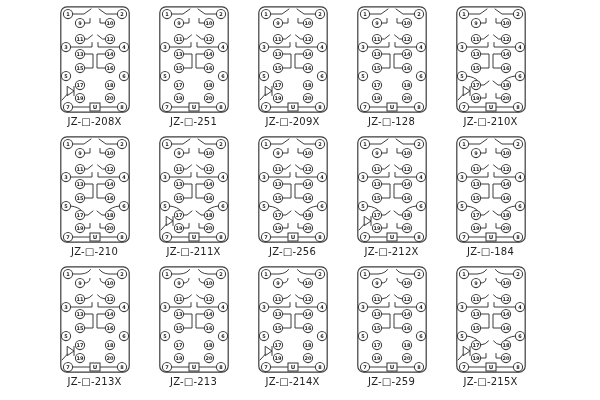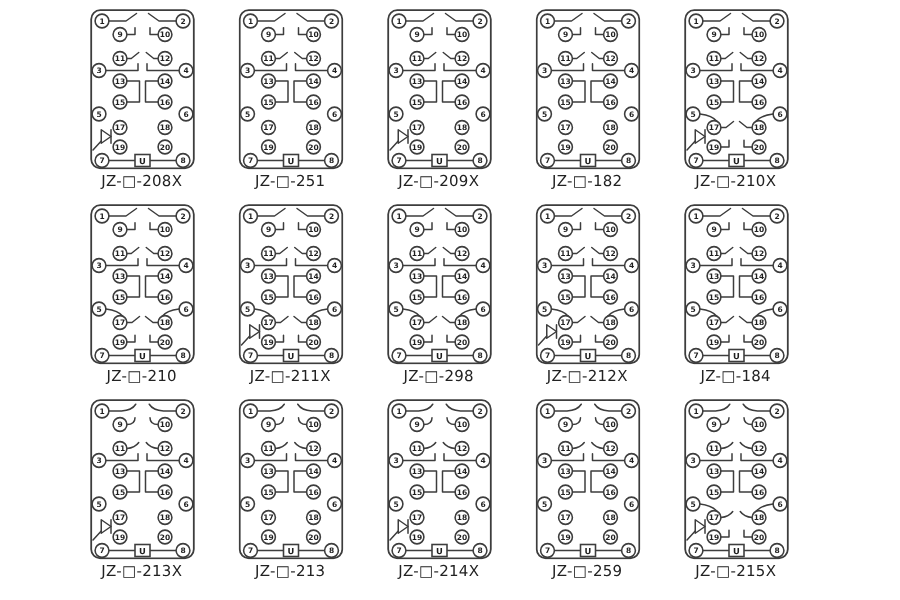--- a/index.html
+++ b/index.html
@@ -313,21 +313,21 @@
           <text x="20" y="93.8" class="tnum" font-size="4.3">19</text>
           <circle cx="50" cy="92" r="4.6" class="term"></circle>
           <text x="50" y="93.8" class="tnum" font-size="4.3">20</text>
           <circle cx="8" cy="101" r="4.6" class="term"></circle>
           <text x="8" y="102.8" class="tnum">7</text>
           <circle cx="62" cy="101" r="4.6" class="term"></circle>
           <text x="62" y="102.8" class="tnum">8</text>
           <rect x="30" y="97" width="10" height="8" class="term"></rect>
           <text x="35" y="103" class="tnum ulab">U</text>
         </svg>
-        <div class="cell-label">JZ-□-182</div>
+        <div class="cell-label">JZ-□-128</div>
       </div>
       <div class="cell">
         <svg viewBox="0 0 70 107" width="70" height="107">
           <rect x="0.8" y="0.8" width="68.4" height="105.4" rx="6" class="outline"></rect>
           <path d="M12.6,8 H24 L31,3" class="ln"></path>
           <path d="M57.4,8 H46 L39,3" class="ln"></path>
           <path d="M24.6,17 H30 V12.5" class="ln"></path>
           <path d="M45.4,17 H40 V12.5" class="ln"></path>
           <path d="M24.6,33 H27.5 L32.5,29" class="ln"></path>
           <path d="M45.4,33 H42.5 L37.5,29" class="ln"></path>
@@ -587,21 +587,21 @@
           <text x="20" y="93.8" class="tnum" font-size="4.3">19</text>
           <circle cx="50" cy="92" r="4.6" class="term"></circle>
           <text x="50" y="93.8" class="tnum" font-size="4.3">20</text>
           <circle cx="8" cy="101" r="4.6" class="term"></circle>
           <text x="8" y="102.8" class="tnum">7</text>
           <circle cx="62" cy="101" r="4.6" class="term"></circle>
           <text x="62" y="102.8" class="tnum">8</text>
           <rect x="30" y="97" width="10" height="8" class="term"></rect>
           <text x="35" y="103" class="tnum ulab">U</text>
         </svg>
-        <div class="cell-label">JZ-□-298</div>
+        <div class="cell-label">JZ-□-256</div>
       </div>
       <div class="cell">
         <svg viewBox="0 0 70 107" width="70" height="107">
           <rect x="0.8" y="0.8" width="68.4" height="105.4" rx="6" class="outline"></rect>
           <path d="M12.6,8 H24 L31,3" class="ln"></path>
           <path d="M57.4,8 H46 L39,3" class="ln"></path>
           <path d="M24.6,17 H30 V12.5" class="ln"></path>
           <path d="M45.4,17 H40 V12.5" class="ln"></path>
           <path d="M24.6,33 H27.5 L32.5,29" class="ln"></path>
           <path d="M45.4,33 H42.5 L37.5,29" class="ln"></path>

